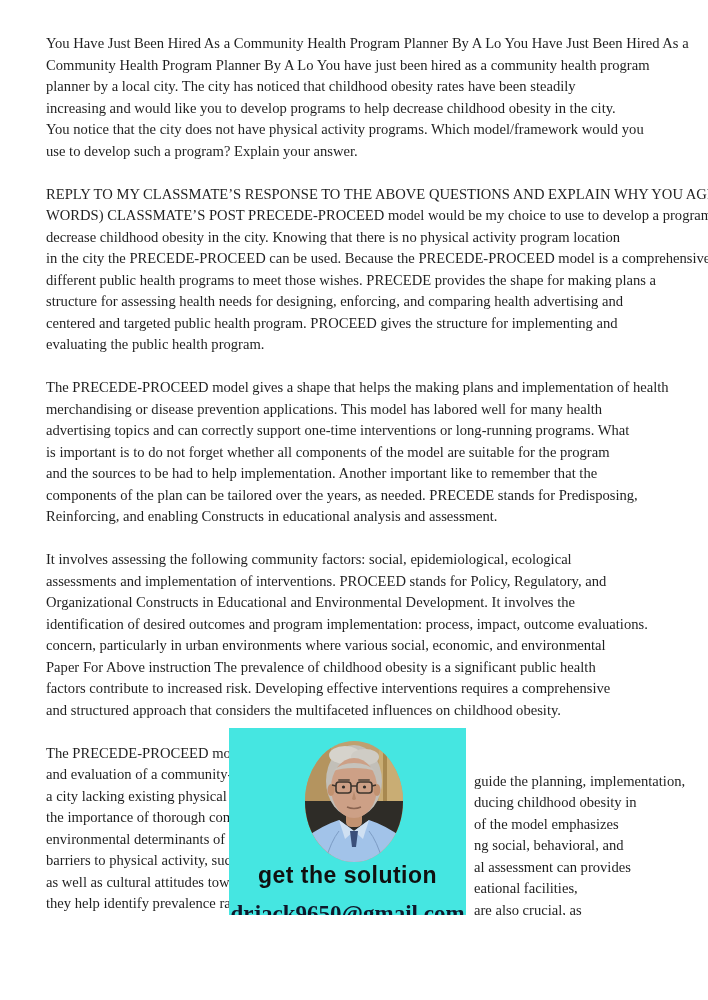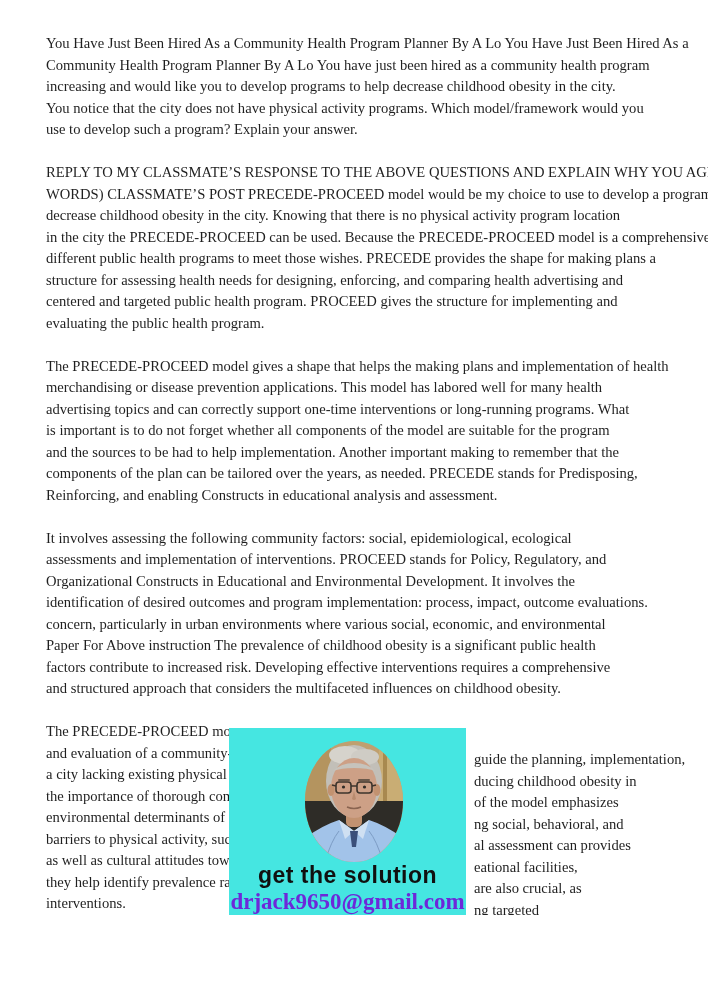--- a/index.html
+++ b/index.html
@@ -69,54 +69,55 @@
     color: #101010;
     letter-spacing: 0.5px;
   }
   .promo-line.first { margin-top: 10px; }
 
   .promo-email {
     font-family: "Liberation Serif", serif;
     font-weight: 700;
     font-size: 23px;
     line-height: 26px;
-    margin-top: 0;
-    color: #6d28d9;
+    margin-top: 12px;
+    color: #0f172a;
     white-space: nowrap;
   }
 </style>
 </head>
 <body>
 
 <div class="page">
 
   <div class="content" id="content">
       <div class="para">
         <div class="line">You Have Just Been Hired As a Community Health Program Planner By A Lo You Have Just Been Hired As a</div>
         <div class="line">Community Health Program Planner By A Lo You have just been hired as a community health program</div>
+        <div class="line">planner by a local city. The city has noticed that childhood obesity rates have been steadily</div>
         <div class="line">increasing and would like you to develop programs to help decrease childhood obesity in the city.</div>
         <div class="line">You notice that the city does not have physical activity programs. Which model/framework would you</div>
         <div class="line">use to develop such a program? Explain your answer.</div>
       </div>
       <div class="para">
         <div class="line">REPLY TO MY CLASSMATE’S RESPONSE TO THE ABOVE QUESTIONS AND EXPLAIN WHY YOU AGR</div>
         <div class="line">WORDS) CLASSMATE’S POST PRECEDE-PROCEED model would be my choice to use to develop a program t</div>
         <div class="line">decrease childhood obesity in the city. Knowing that there is no physical activity program location</div>
         <div class="line">in the city the PRECEDE-PROCEED can be used. Because the PRECEDE-PROCEED model is a comprehensive</div>
         <div class="line">different public health programs to meet those wishes. PRECEDE provides the shape for making plans a</div>
         <div class="line">structure for assessing health needs for designing, enforcing, and comparing health advertising and</div>
         <div class="line">centered and targeted public health program. PROCEED gives the structure for implementing and</div>
         <div class="line">evaluating the public health program.</div>
       </div>
       <div class="para">
         <div class="line">The PRECEDE-PROCEED model gives a shape that helps the making plans and implementation of health</div>
         <div class="line">merchandising or disease prevention applications. This model has labored well for many health</div>
         <div class="line">advertising topics and can correctly support one-time interventions or long-running programs. What</div>
         <div class="line">is important is to do not forget whether all components of the model are suitable for the program</div>
-        <div class="line">and the sources to be had to help implementation. Another important making to remember that the</div>
+        <div class="line">and the sources to be had to help implementation. Another important like to remember that the</div>
         <div class="line">components of the plan can be tailored over the years, as needed. PRECEDE stands for Predisposing,</div>
         <div class="line">Reinforcing, and enabling Constructs in educational analysis and assessment.</div>
       </div>
       <div class="para">
         <div class="line">It involves assessing the following community factors: social, epidemiological, ecological</div>
         <div class="line">assessments and implementation of interventions. PROCEED stands for Policy, Regulatory, and</div>
         <div class="line">Organizational Constructs in Educational and Environmental Development. It involves the</div>
         <div class="line">identification of desired outcomes and program implementation: process, impact, outcome evaluations.</div>
         <div class="line">concern, particularly in urban environments where various social, economic, and environmental</div>
         <div class="line">Paper For Above instruction The prevalence of childhood obesity is a significant public health</div>

